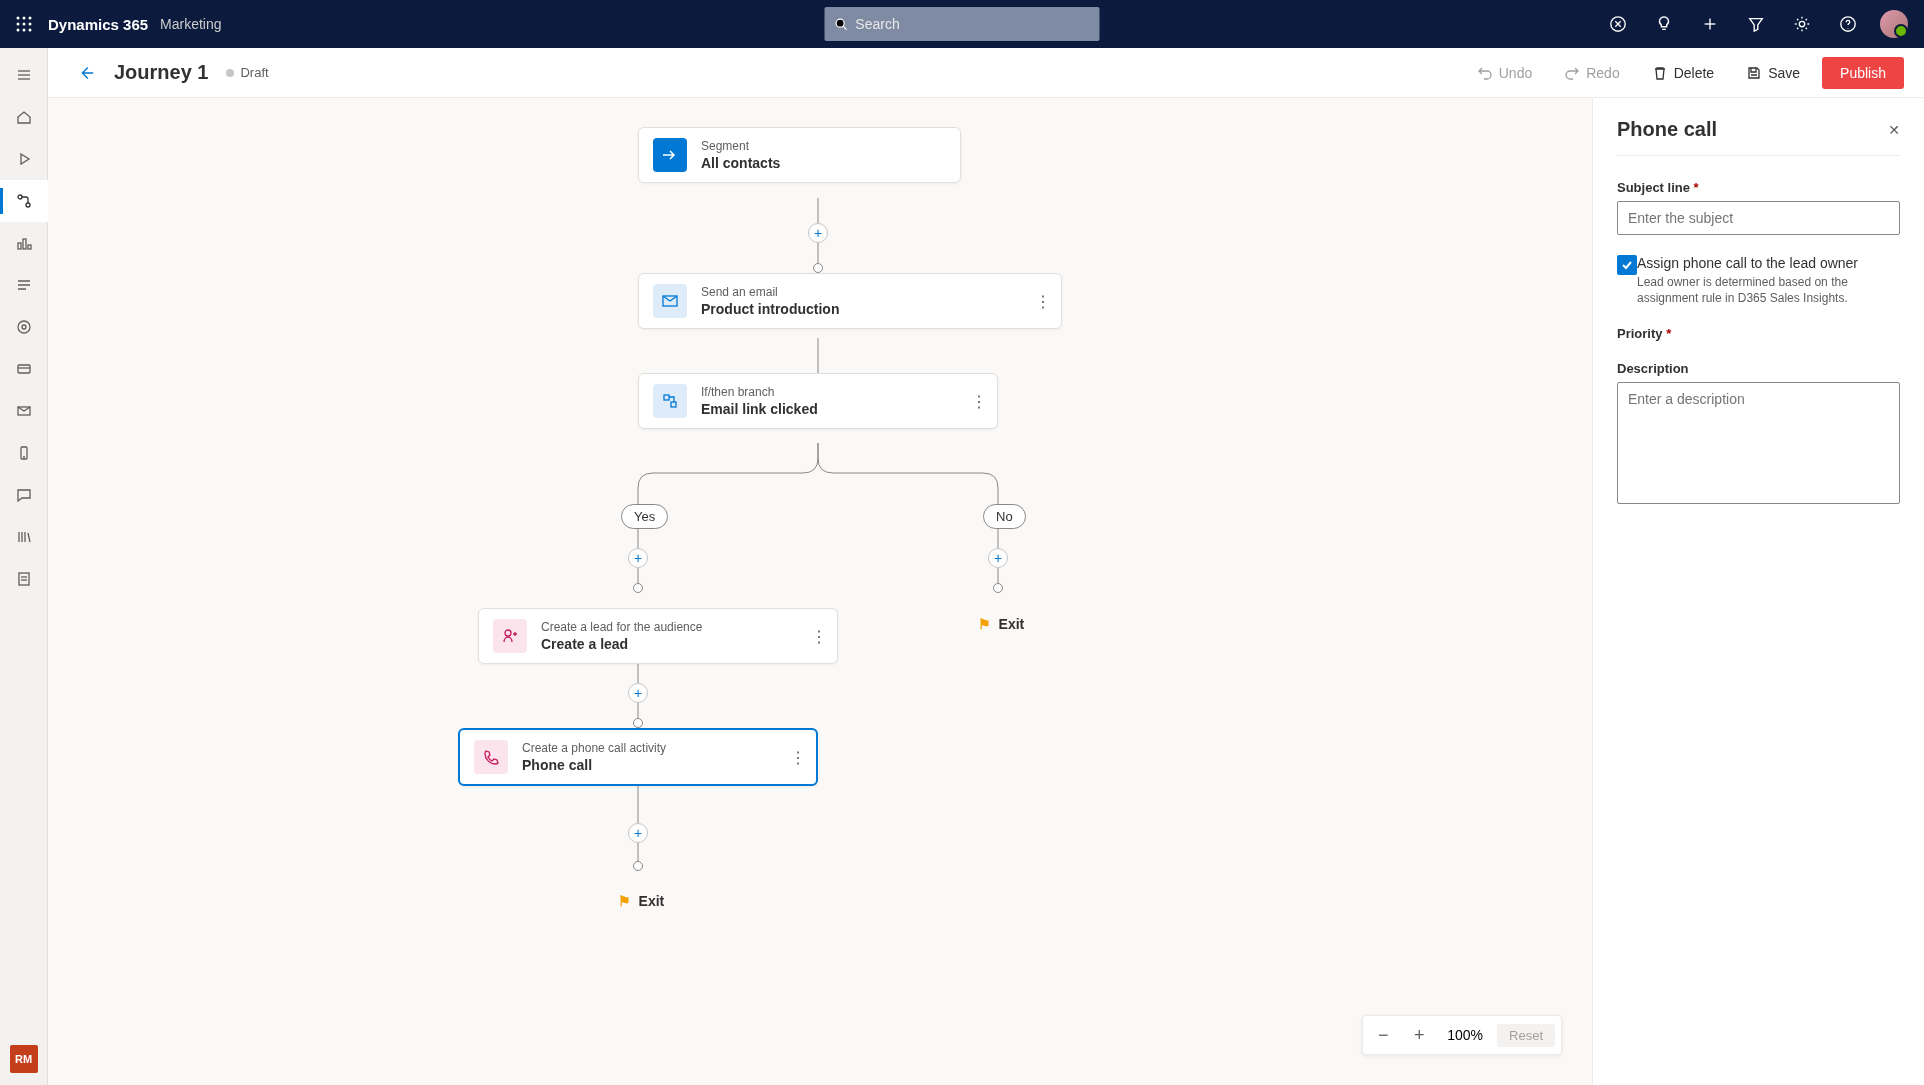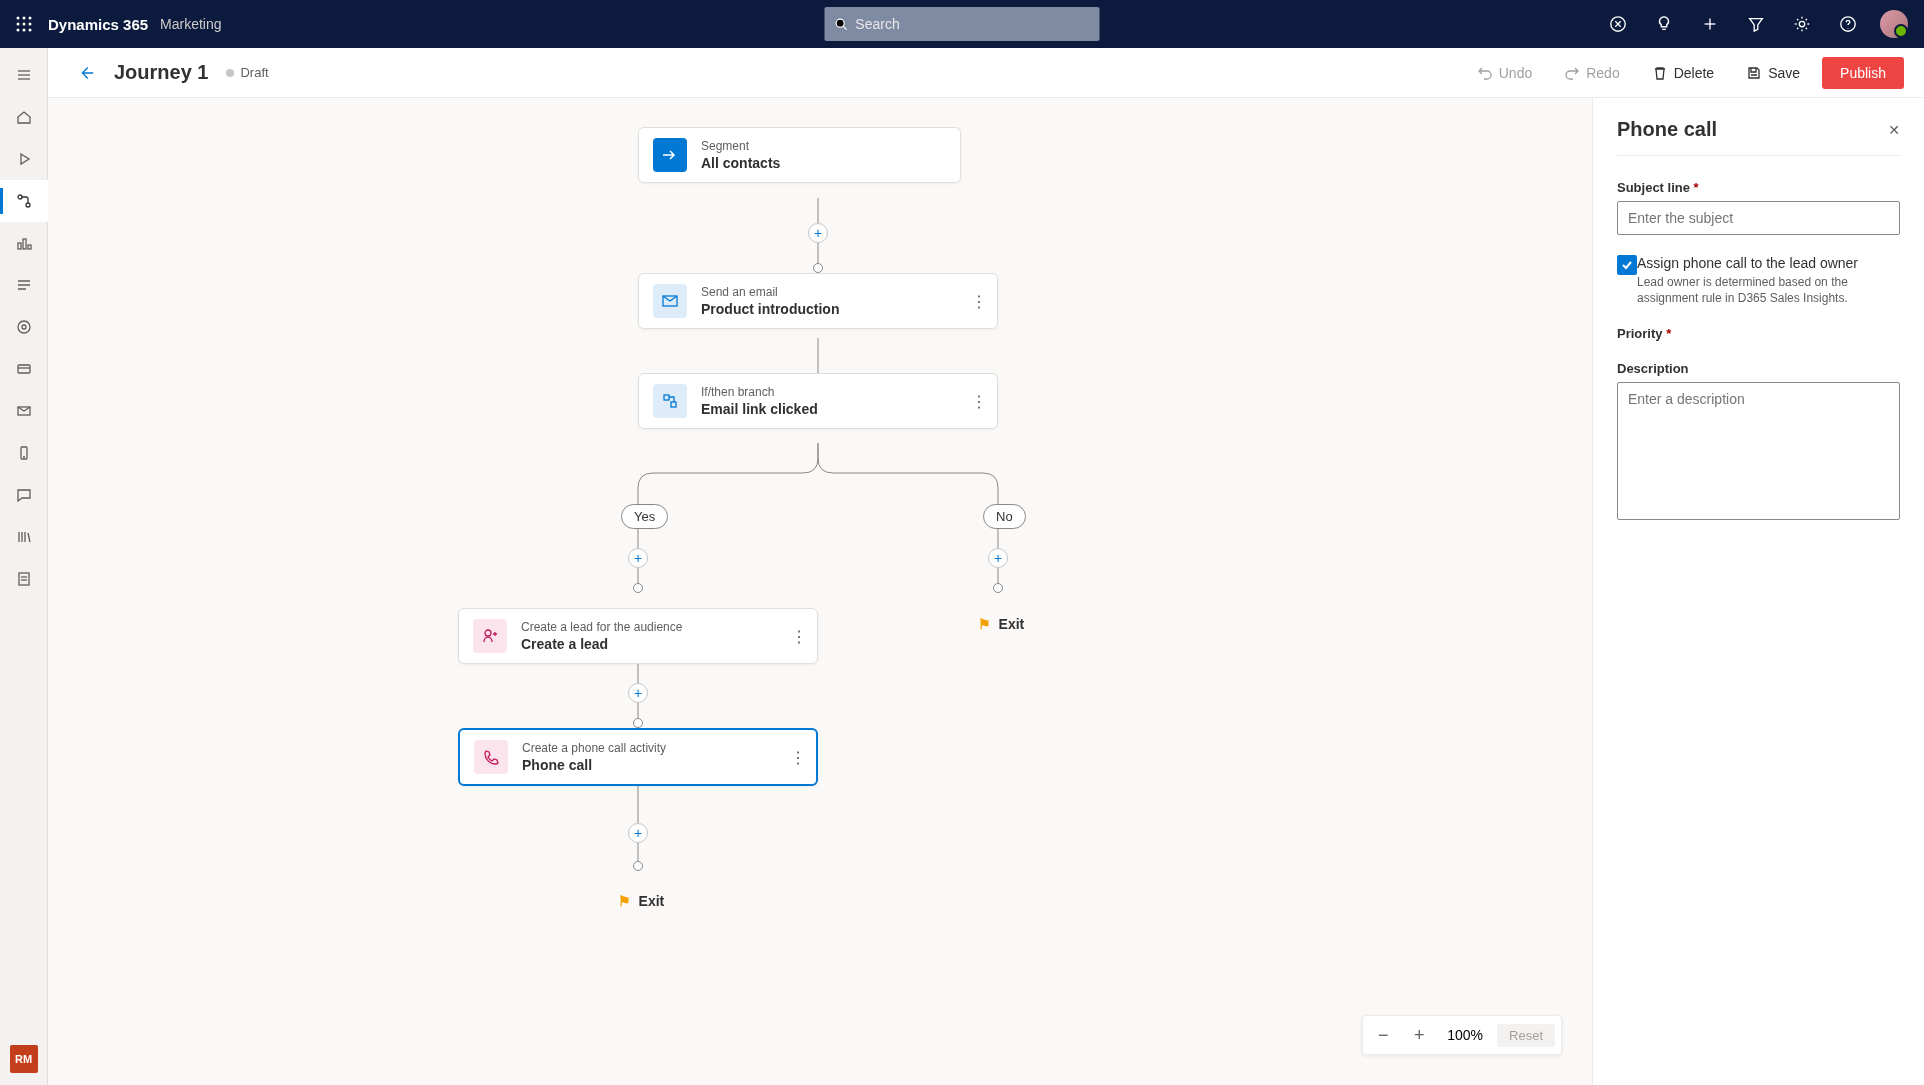--- a/index.html
+++ b/index.html
@@ -75,21 +75,21 @@
 
 
 .panel { position: absolute; right: 0; top: 98px; bottom: 0; width: 332px; background: #fff; border-left: 1px solid #edebe9; padding: 20px 24px; }
 .panel-head { display: flex; align-items: center; justify-content: space-between; margin-bottom: 24px; padding-bottom: 14px; border-bottom: 1px solid #edebe9; }
 .panel-title { font-size: 20px; font-weight: 600; color: #323130; }
 .panel-close { cursor: pointer; color: #605e5c; font-size: 14px; }
 .field { margin-bottom: 20px; }
 .flabel { font-size: 13px; font-weight: 600; color: #323130; margin-bottom: 6px; display: block; }
 .req { color: #a80000; }
 .finput { width: 100%; height: 34px; border: 1px solid #8a8886; border-radius: 2px; padding: 0 10px; font-size: 14px; outline: none; }
-.ftextarea { width: 100%; height: 138px; border: 1px solid #8a8886; border-radius: 2px; padding: 8px 10px; font-size: 14px; resize: none; outline: none; }
+.ftextarea { width: 100%; height: 122px; border: 1px solid #8a8886; border-radius: 2px; padding: 8px 10px; font-size: 14px; resize: none; outline: none; }
 .fselect { width: 100%; height: 34px; border: 1px solid #8a8886; border-radius: 2px; padding: 0 8px; font-size: 14px; background: #fff; }
 .check-row { display: flex; align-items: flex-start; gap: 0; }
 .chk { width: 20px; height: 20px; background: #0078d4; border-radius: 2px; display: flex; align-items: center; justify-content: center; flex-shrink: 0; cursor: pointer; }
 .chk svg { stroke: #fff; }
 .chk-label { font-size: 14px; color: #323130; }
 .chk-hint { font-size: 12px; color: #605e5c; margin-top: 3px; line-height: 1.35; }
 </style>
 </head>
 <body>
 
@@ -303,21 +303,21 @@
       </div>
     <div class="ntext">
         <div class="small">Segment</div>
         <div class="big">All contacts</div>
       </div>
   </div>
 
   <div class="add-btn" style="left:760px; top:125px;">+</div>
   <div class="circ" style="left:765px; top:165px;"></div>
 
-  <div class="node" style="left:590px; top:175px; width:360px;">
+  <div class="node" style="left:590px; top:175px; width:424px;">
     <div class="nicon lightblue">
         <svg width="16" height="12" viewBox="0 0 16 12" stroke="#0078d4" stroke-width="1.3" fill="none">
           <rect x="1" y="1" width="14" height="10"></rect>
           <path d="M1 1l7 5 7-5"></path>
         </svg>
       </div>
     <div class="ntext">
         <div class="small">Send an email</div>
         <div class="big">Product introduction</div>
       </div>
@@ -345,21 +345,21 @@
   <div class="add-btn" style="left:580px; top:450px;">+</div>
   <div class="circ" style="left:585px; top:485px;"></div>
   <div class="add-btn" style="left:940px; top:450px;">+</div>
   <div class="circ" style="left:945px; top:485px;"></div>
 
   <div class="exit" style="left:930px; top:518px;">
       <span class="flag">⚑</span>
       <span>Exit</span>
     </div>
 
-  <div class="node" style="left:410px; top:510px; width:360px;">
+  <div class="node" style="left:430px; top:510px; width:360px;">
     <div class="nicon pink">
         <svg width="16" height="16" viewBox="0 0 16 16" stroke="#c2185b" stroke-width="1.3" fill="none">
           <circle cx="6" cy="5" r="3"></circle>
           <path d="M2 14c0-3 2-5 4-5s4 2 4 5M11 6h4M13 4v4"></path>
         </svg>
       </div>
     <div class="ntext">
         <div class="small">Create a lead for the audience</div>
         <div class="big">Create a lead</div>
       </div>

